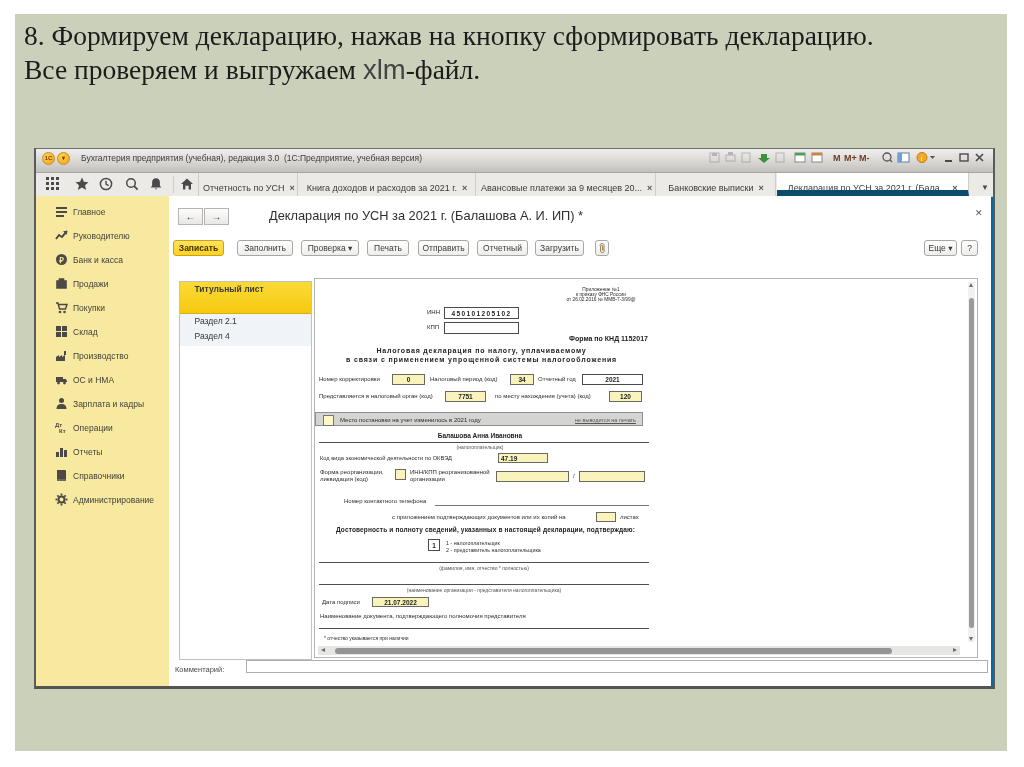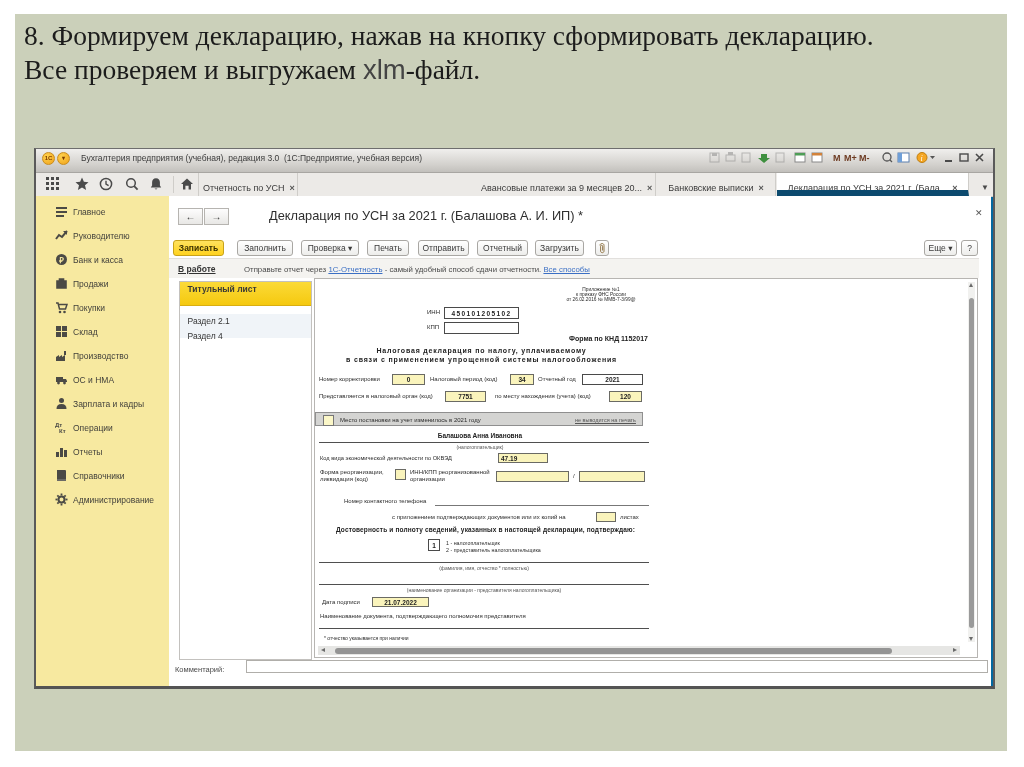--- a/index.html
+++ b/index.html
@@ -44,21 +44,21 @@
     border:1px solid #a9a7a3;border-radius:3px;font-size:8.5px;color:#3a3a3a;text-align:center;
     line-height:14px;box-sizing:border-box;}
   .btn.yellow{background:linear-gradient(#ffe25e,#ffd21e);border-color:#c8a219;font-weight:bold;color:#3a3000;}
   
   #infobar{position:absolute;left:0;top:62px;width:810px;height:19px;background:#f4f3f0;
     border-top:1px solid #e2e0dd;font-size:8.5px;color:#4a4a4a;}
   #infobar a{color:#3b6fc4;text-decoration:underline;}
   
   #sections{position:absolute;left:9.5px;top:85px;width:131px;height:377px;background:#fff;
     border:1px solid #c3c1be;font-size:8.5px;color:#333;}
-  .srow{position:absolute;left:0;width:131px;height:24px;line-height:15.5px;padding-left:8px;box-sizing:border-box;}
+  .srow{position:absolute;left:0;width:131px;height:32px;line-height:15.5px;padding-left:15px;box-sizing:border-box;}
   
   #formbox{position:absolute;left:145px;top:82px;width:664px;height:380px;background:#fff;
     border:1px solid #b7b5b2;box-sizing:border-box;}
   .f{position:absolute;font-size:6px;color:#2b2b2b;white-space:nowrap;}
   .fb{position:absolute;font-size:6.5px;font-weight:bold;color:#222;white-space:nowrap;}
   .fld{position:absolute;background:#fff;border:1px solid #4a4a4a;box-sizing:border-box;
        text-align:center;font-size:6.5px;font-weight:bold;color:#222;}
   .fldy{position:absolute;background:#faf4bc;border:1px solid #6a6a64;box-sizing:border-box;
        text-align:center;font-size:6.5px;font-weight:bold;color:#222;}
   .hline{position:absolute;height:1px;background:#4f4f4f;}
@@ -149,20 +149,21 @@
         <svg width="14" height="14" viewBox="0 0 14 14">
             <path d="M7 1.2 c-2.6 0 -3.9 1.8 -3.9 4 v3.2 L1.8 10.5 h10.4 L10.9 8.4 V5.2 c0 -2.2 -1.3 -4 -3.9 -4 z" fill="#4a4a4a"></path>
             <path d="M5.6 11.4 a1.5 1.5 0 0 0 2.8 0 z" fill="#4a4a4a"></path>
           </svg></div>
       <div style="position:absolute;left:137px;top:3px;width:1px;height:17px;background:#cfcdc9;"></div>
       <div class="tbicon" style="left:144px;">
         <svg width="14" height="14" viewBox="0 0 14 14">
             <path d="M7 1.5 L13 7 H11 V12.5 H8.6 V8.7 H5.4 V12.5 H3 V7 H1 Z" fill="#4a4a4a"></path>
           </svg></div>
       <div class="tab" style="left:162px;width:100px;border-left:1px solid #cfcdc9;">Отчетность по УСН<span class="x">×</span></div>
+      <div class="tab" style="left:263px;width:177px;">Книга доходов и расходов за 2021 г.<span class="x">×</span></div>
       <div class="tab" style="left:441px;width:179px;">Авансовые платежи за 9 месяцев 20...<span class="x">×</span></div>
       <div class="tab" style="left:621px;width:119px;">Банковские выписки<span class="x">×</span></div>
       <div class="tab active" style="left:741px;width:192px;">Декларация по УСН за 2021 г. (Бала...<span class="x">×</span></div>
       <div class="tbicon" style="left:945px;font-size:8px;top:7px;">▼</div>
     </div>
     <div class="abs" id="sidebar">
       <div class="mi" style="top:4px;">
           <svg width="13" height="13" viewBox="0 0 13 13">
             <g fill="#4b4a45">
               <rect x="1" y="2" width="11" height="2"></rect>
@@ -285,24 +286,20 @@
       <div class="btn" style="left:132px;width:58px;">Проверка ▾</div>
       <div class="btn" style="left:198px;width:42px;">Печать</div>
       <div class="btn" style="left:249px;width:51px;">Отправить</div>
       <div class="btn" style="left:308px;width:51px;">Отчетный</div>
       <div class="btn" style="left:366px;width:49px;">Загрузить</div>
       <div class="btn" style="left:426px;width:14px;"><svg width="10" height="11" viewBox="0 0 10 11" style="margin-top:2px;">
             <path d="M3 2.5 C3 1 4 0.5 5 0.5 C6 0.5 7 1 7 2.5 L7 8 C7 9 6.3 9.7 5.3 9.7 C4.3 9.7 3.6 9 3.6 8 L3.6 3.2 C3.6 2.6 4 2.2 4.6 2.2 C5.2 2.2 5.6 2.6 5.6 3.2 L5.6 7.5" stroke="#8a6d3b" stroke-width="0.9" fill="none"></path>
           </svg></div>
       <div class="btn" style="left:755px;width:33px;">Еще ▾</div>
       <div class="btn" style="left:792px;width:17px;">?</div>
-      <div id="infobar">
-        <span style="position:absolute;left:9px;top:5px;font-weight:bold;text-decoration:underline;color:#333;">В работе</span>
-        <span style="position:absolute;left:75px;top:5.5px;font-size:7.8px;">Отправьте отчет через <a>1С-Отчетность</a> - самый удобный способ сдачи отчетности. <a>Все способы</a></span>
-      </div>
       <div id="sections">
         <div class="srow" style="top:0;background:linear-gradient(#fbda38,#f5c90f);border-bottom:1px solid #d9ae10;font-weight:bold;color:#3a3a35;">Титульный лист</div>
         <div class="srow" style="top:32px;">Раздел 1.1</div>
         <div class="srow" style="top:31.5px;background:#f0f4f8;">Раздел 2.1</div>
         <div class="srow" style="top:47px;">Раздел 4</div>
       </div>
       <div id="formbox">
         <div class="f" style="left:236px;top:8px;width:100px;text-align:center;font-size:4.8px;line-height:5px;">Приложение №1<br>к приказу ФНС России<br>от 26.02.2016 № ММВ-7-3/99@</div>
         <div class="f" style="left:112px;top:30px;">ИНН</div>
         <div class="fld" style="left:129px;top:28px;width:75px;height:12px;line-height:11px;border-width:1.5px;letter-spacing:1.4px;">450101205102</div>

